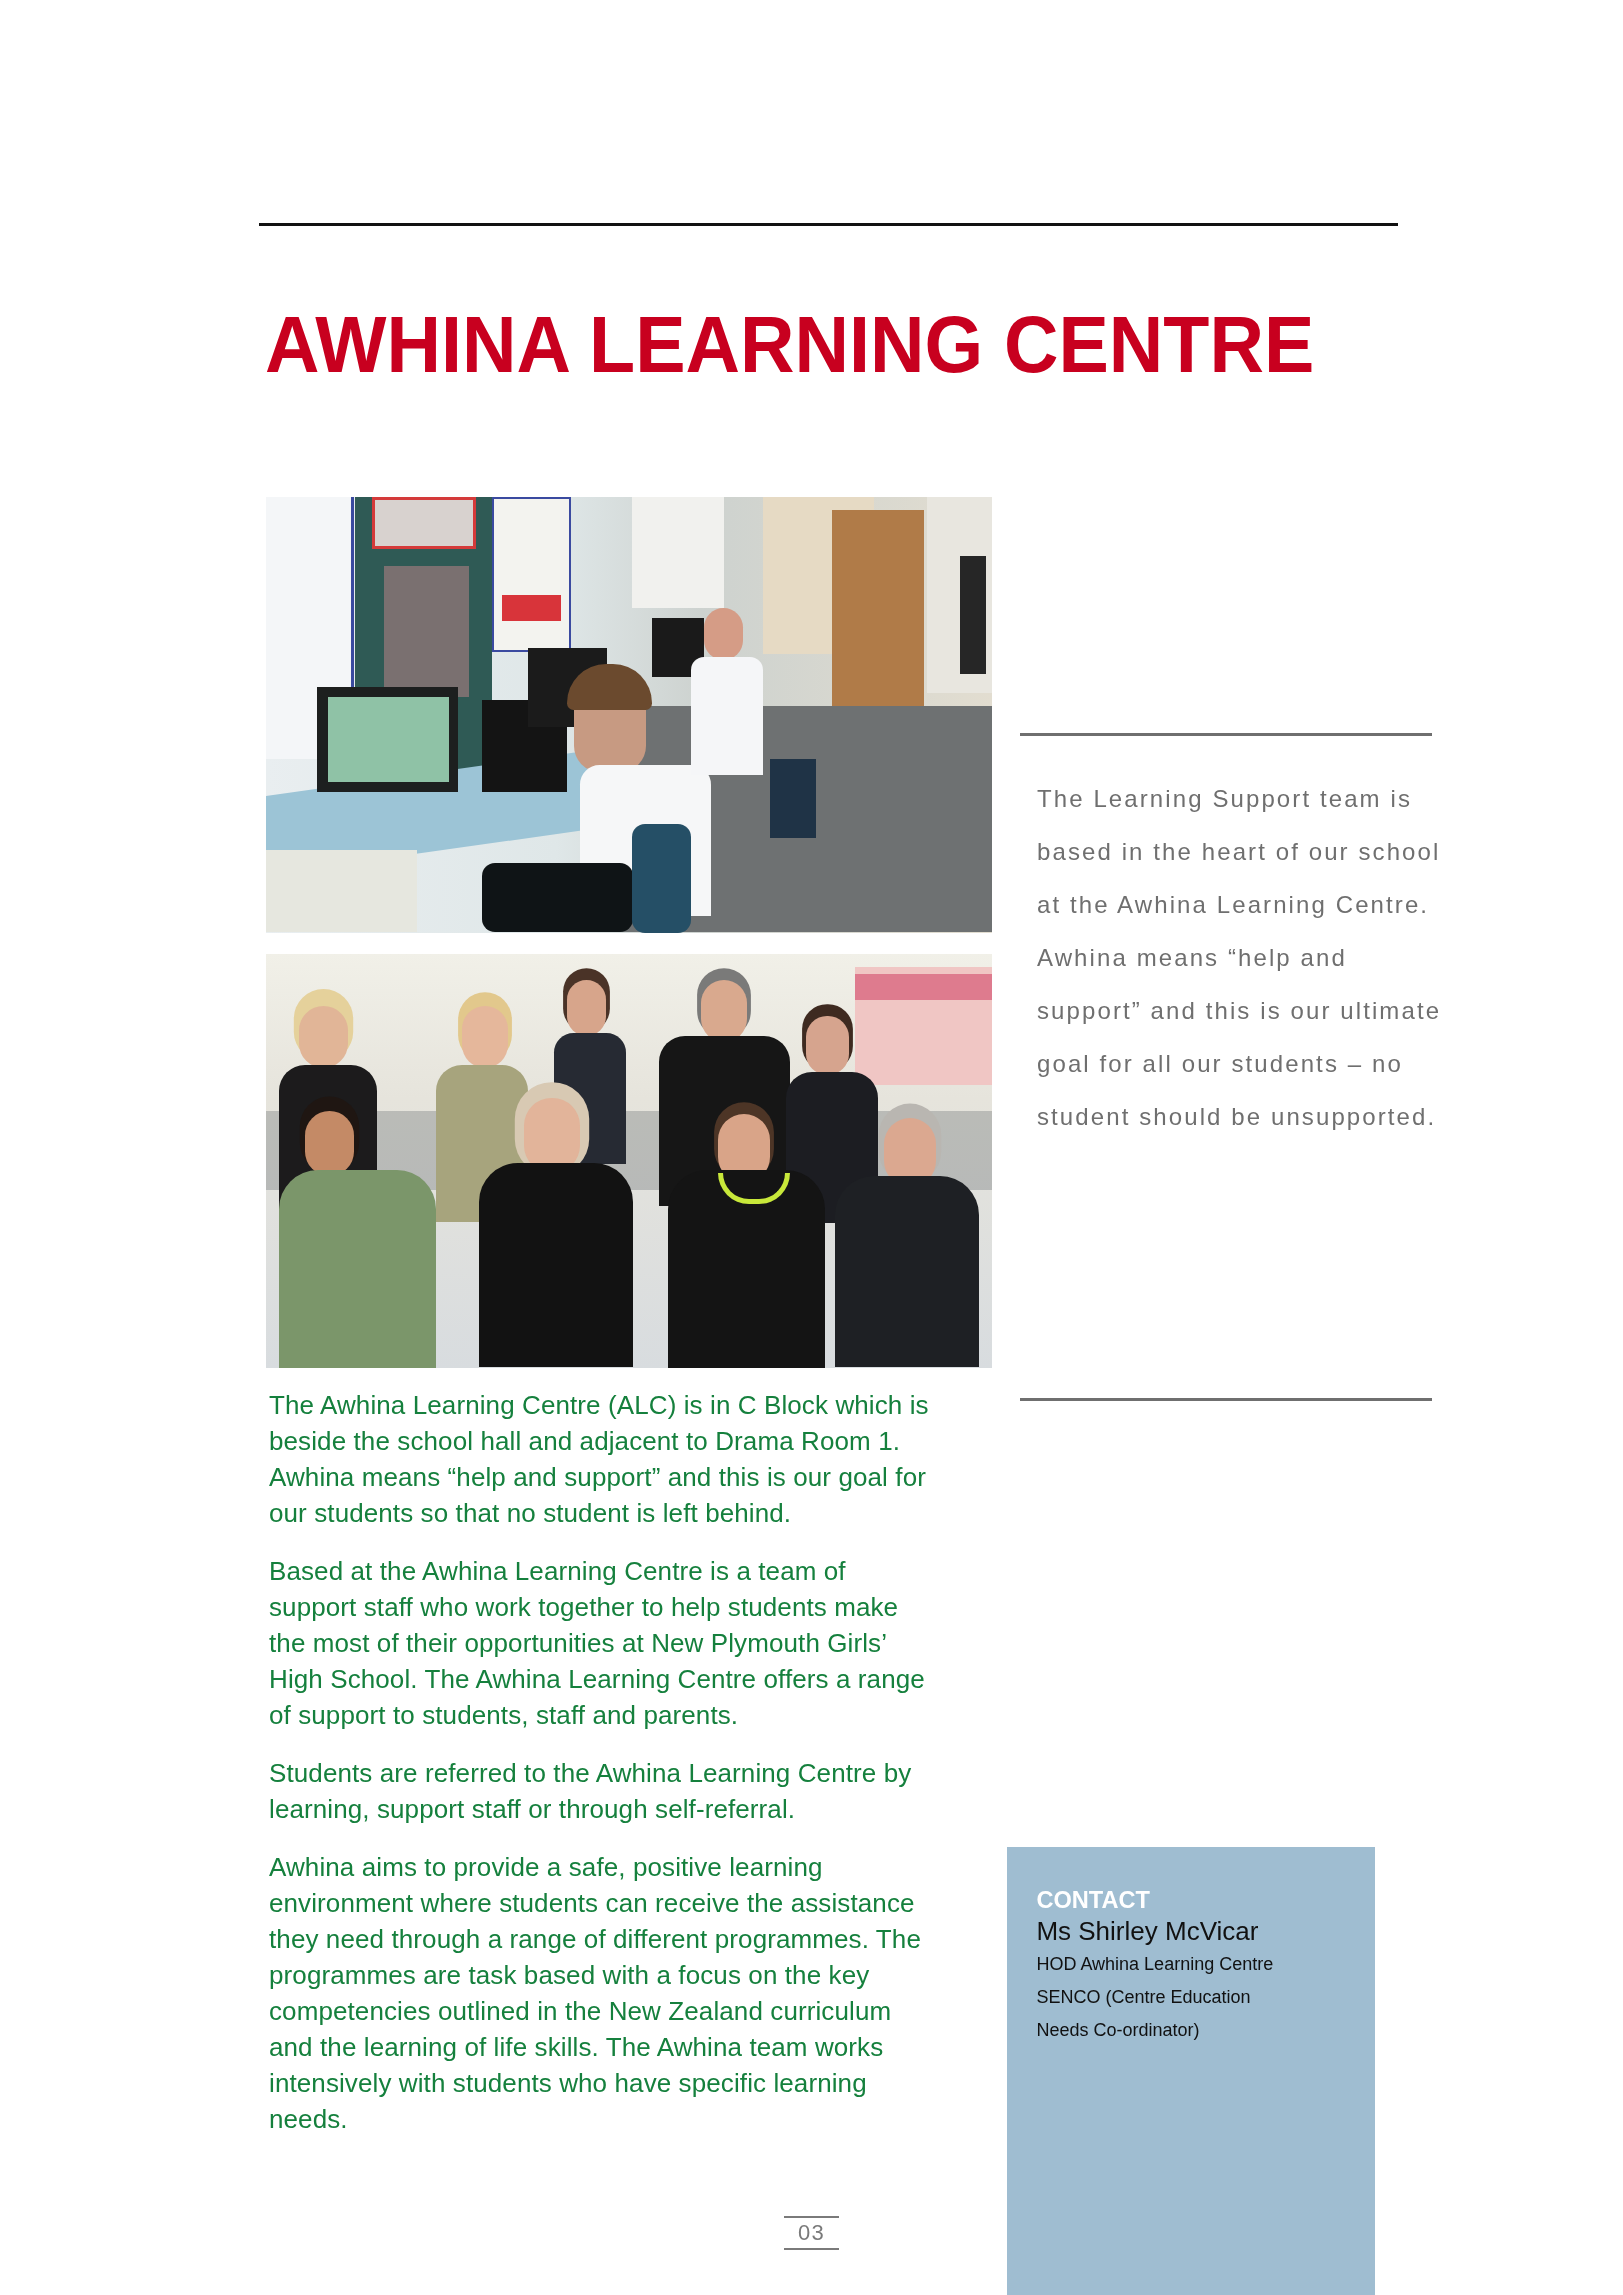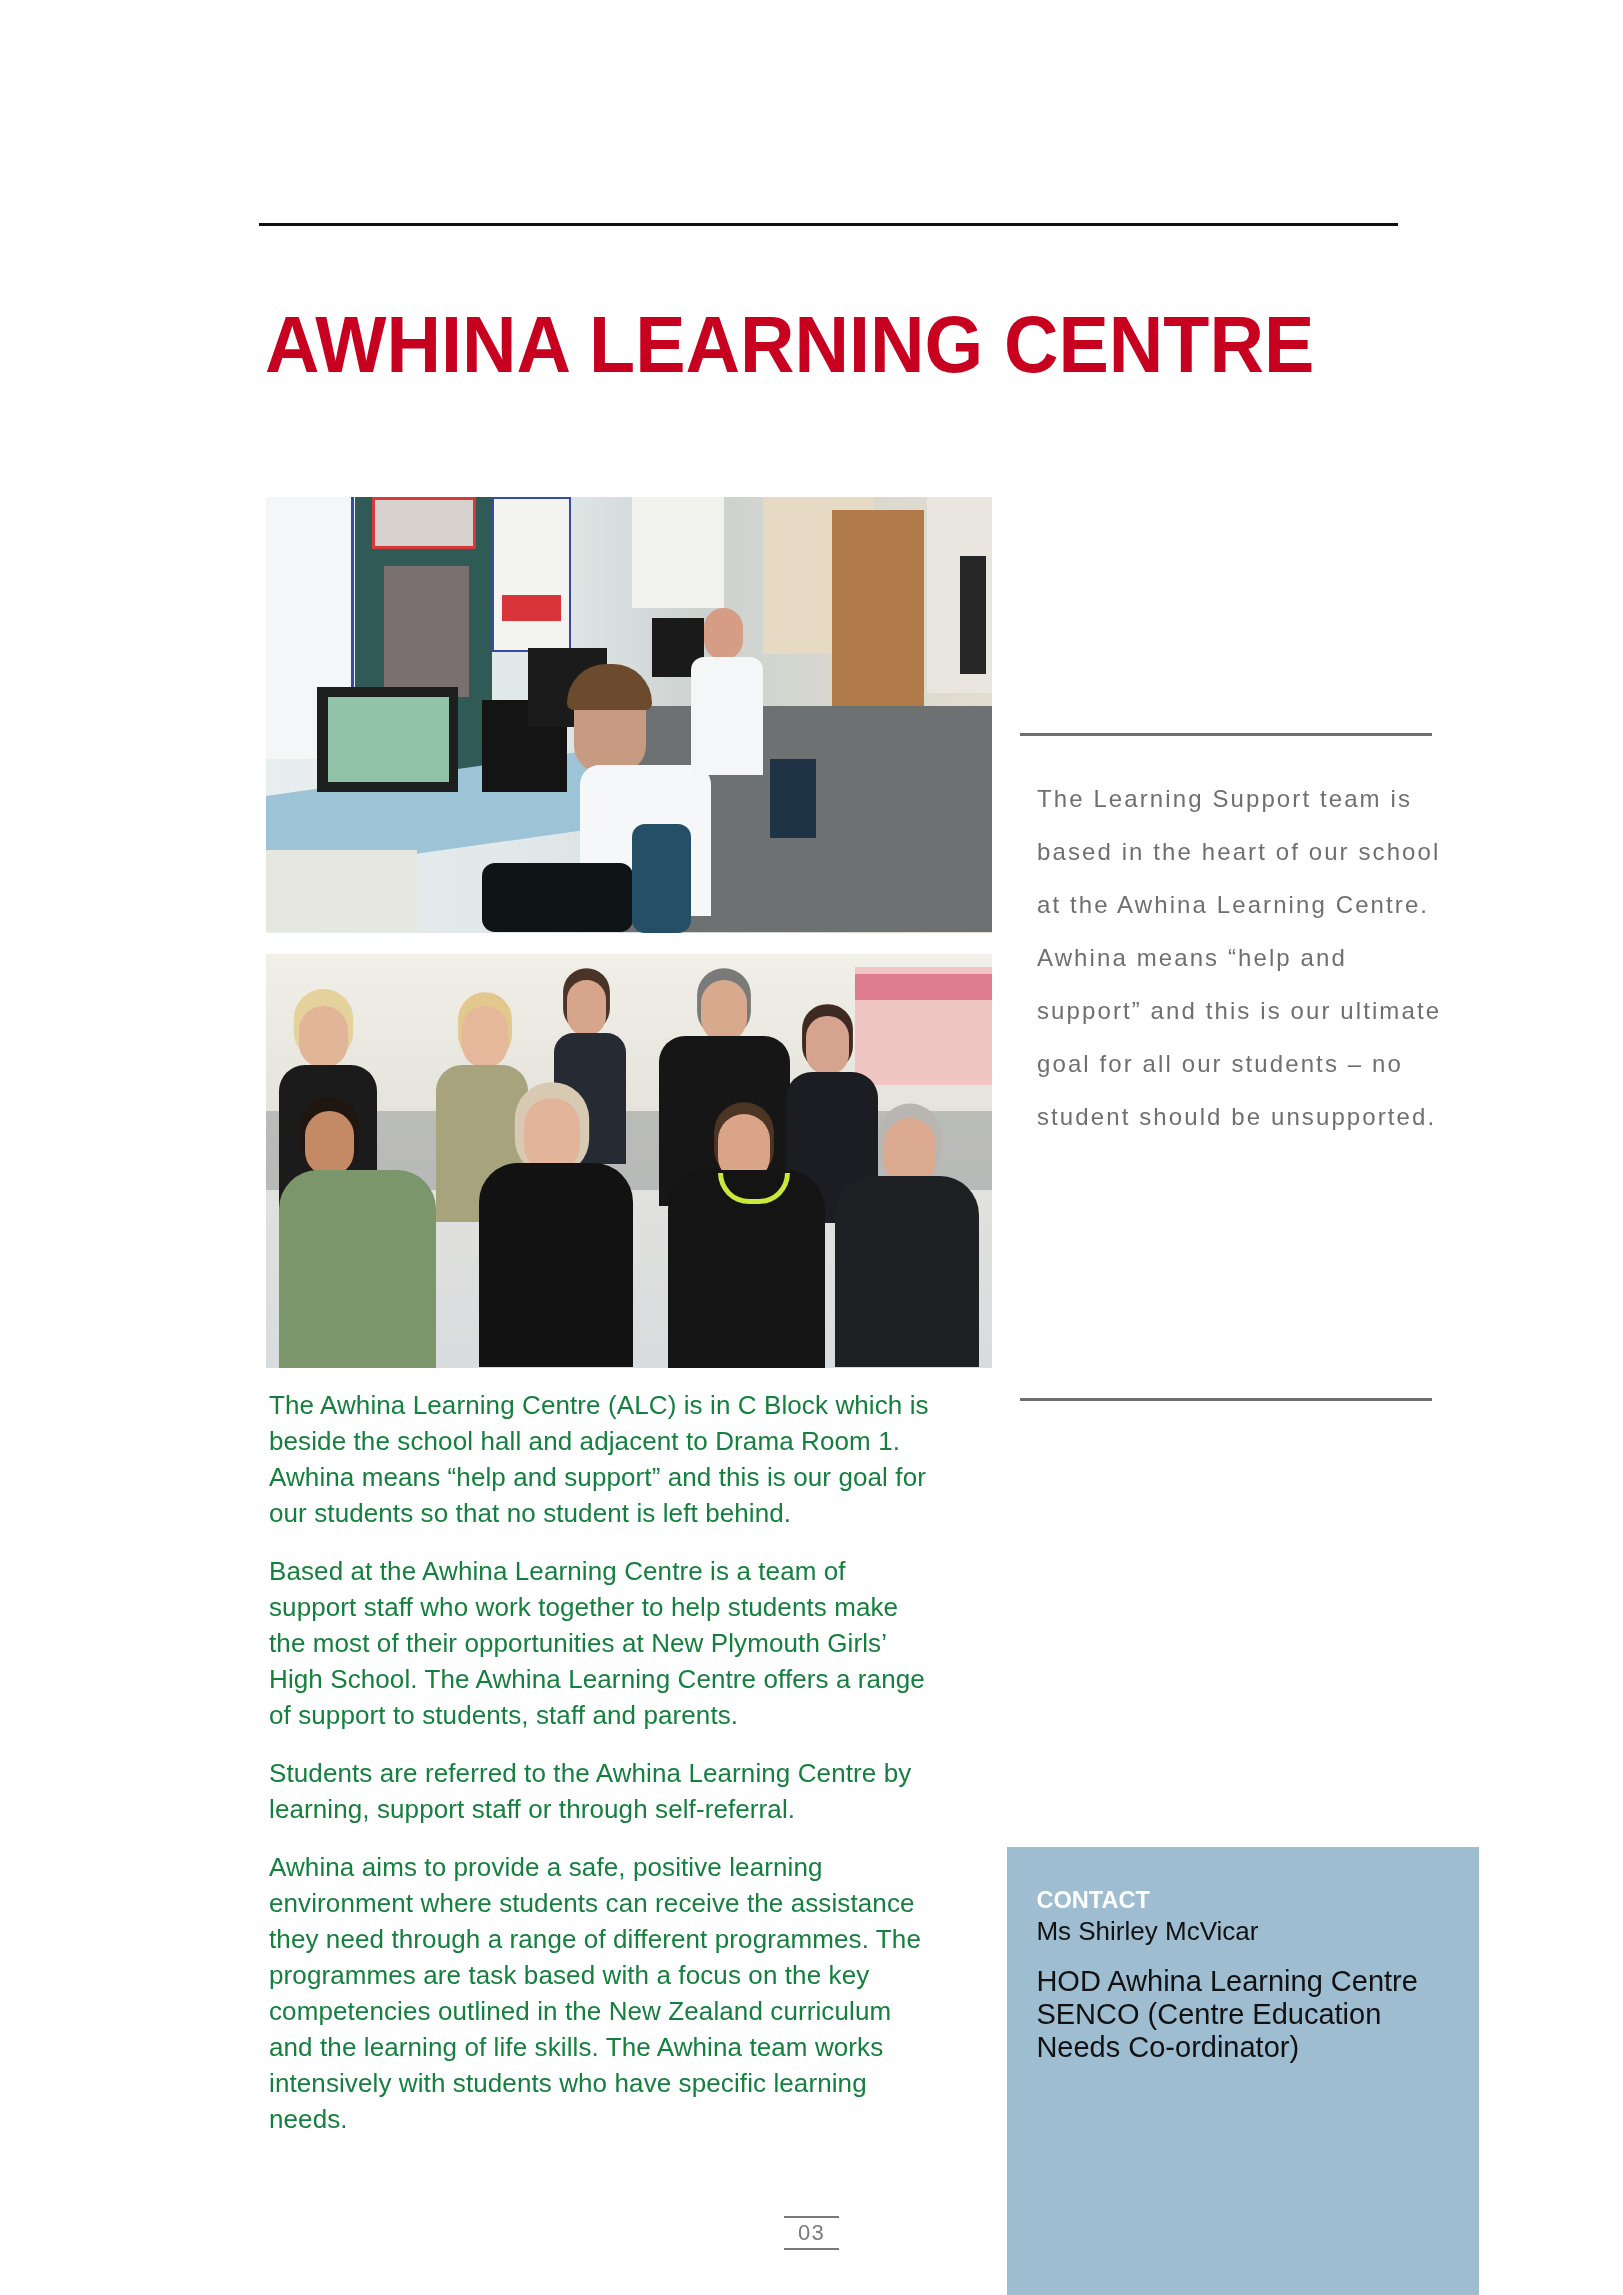--- a/index.html
+++ b/index.html
@@ -37,25 +37,25 @@
     letter-spacing: 0.1px; }
 
   
   .pg-rule { left: 784px; width: 55px; height: 2px; background: #7a7a7a; }
   .pg-rule.a { top: 2216px; }
   .pg-rule.b { top: 2248px; }
   .pg-num { left: 784px; top: 2220px; width: 55px; text-align: center; font-size: 22px;
     line-height: 26px; color: #7a7a7a; letter-spacing: 1.3px; }
 
   
-  .contact-box { left: 1007px; top: 1847px; width: 472px; height: 449px; background: #9fbdd1; }
+  .contact-box { left: 1007px; top: 1847px; width: 368px; height: 449px; background: #9fbdd1; }
   .contact-inner { position: absolute; left: 29.4px; top: 39px; right: 13px; }
   .contact-label { font-weight: bold; font-size: 23.6px; line-height: 29px; color: #ffffff; }
   .contact-name { font-size: 26px; line-height: 33px; color: #111; }
-  .contact-role { margin-top: 17px; font-size: 29px; line-height: 33px; color: #111; }
+  .contact-role { font-size: 18px; line-height: 33px; color: #111; }
   .contact-role div { white-space: nowrap; }
 </style>
 </head>
 <body>
 
 <div class="abs top-rule"></div>
 
 <h1 class="abs title">AWHINA LEARNING CENTRE</h1>
 
 <div class="abs photo photo-1">

